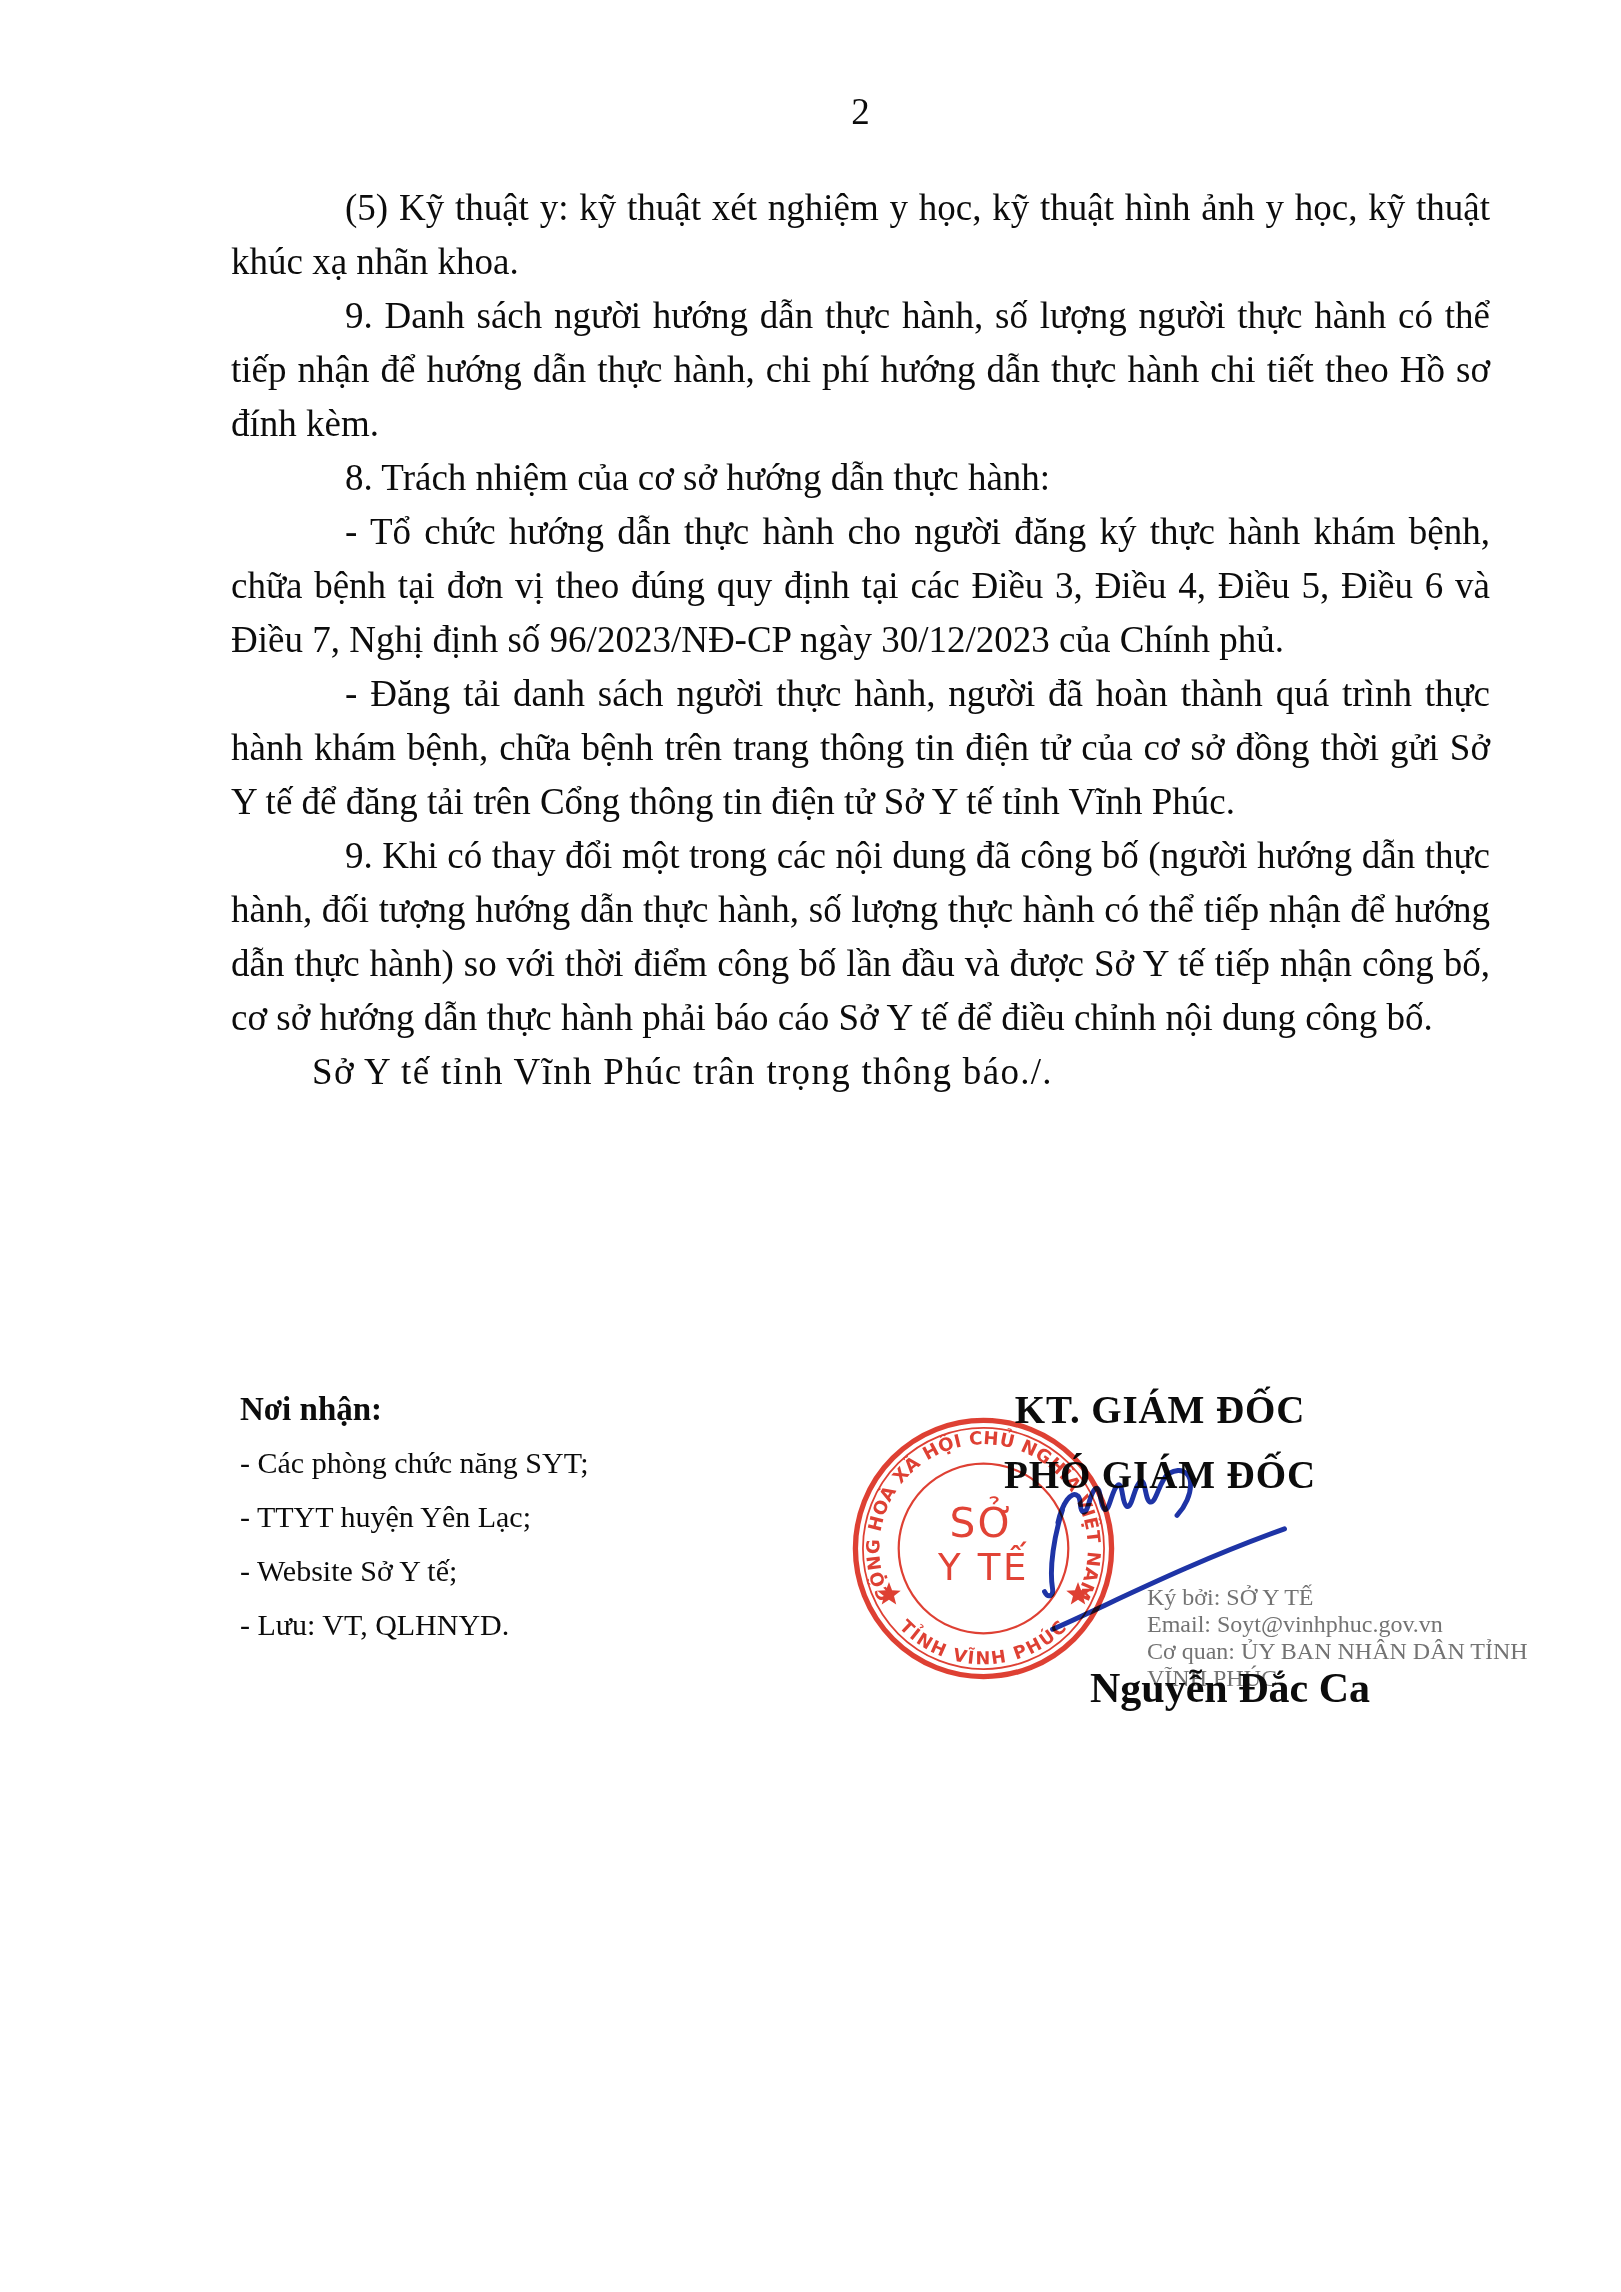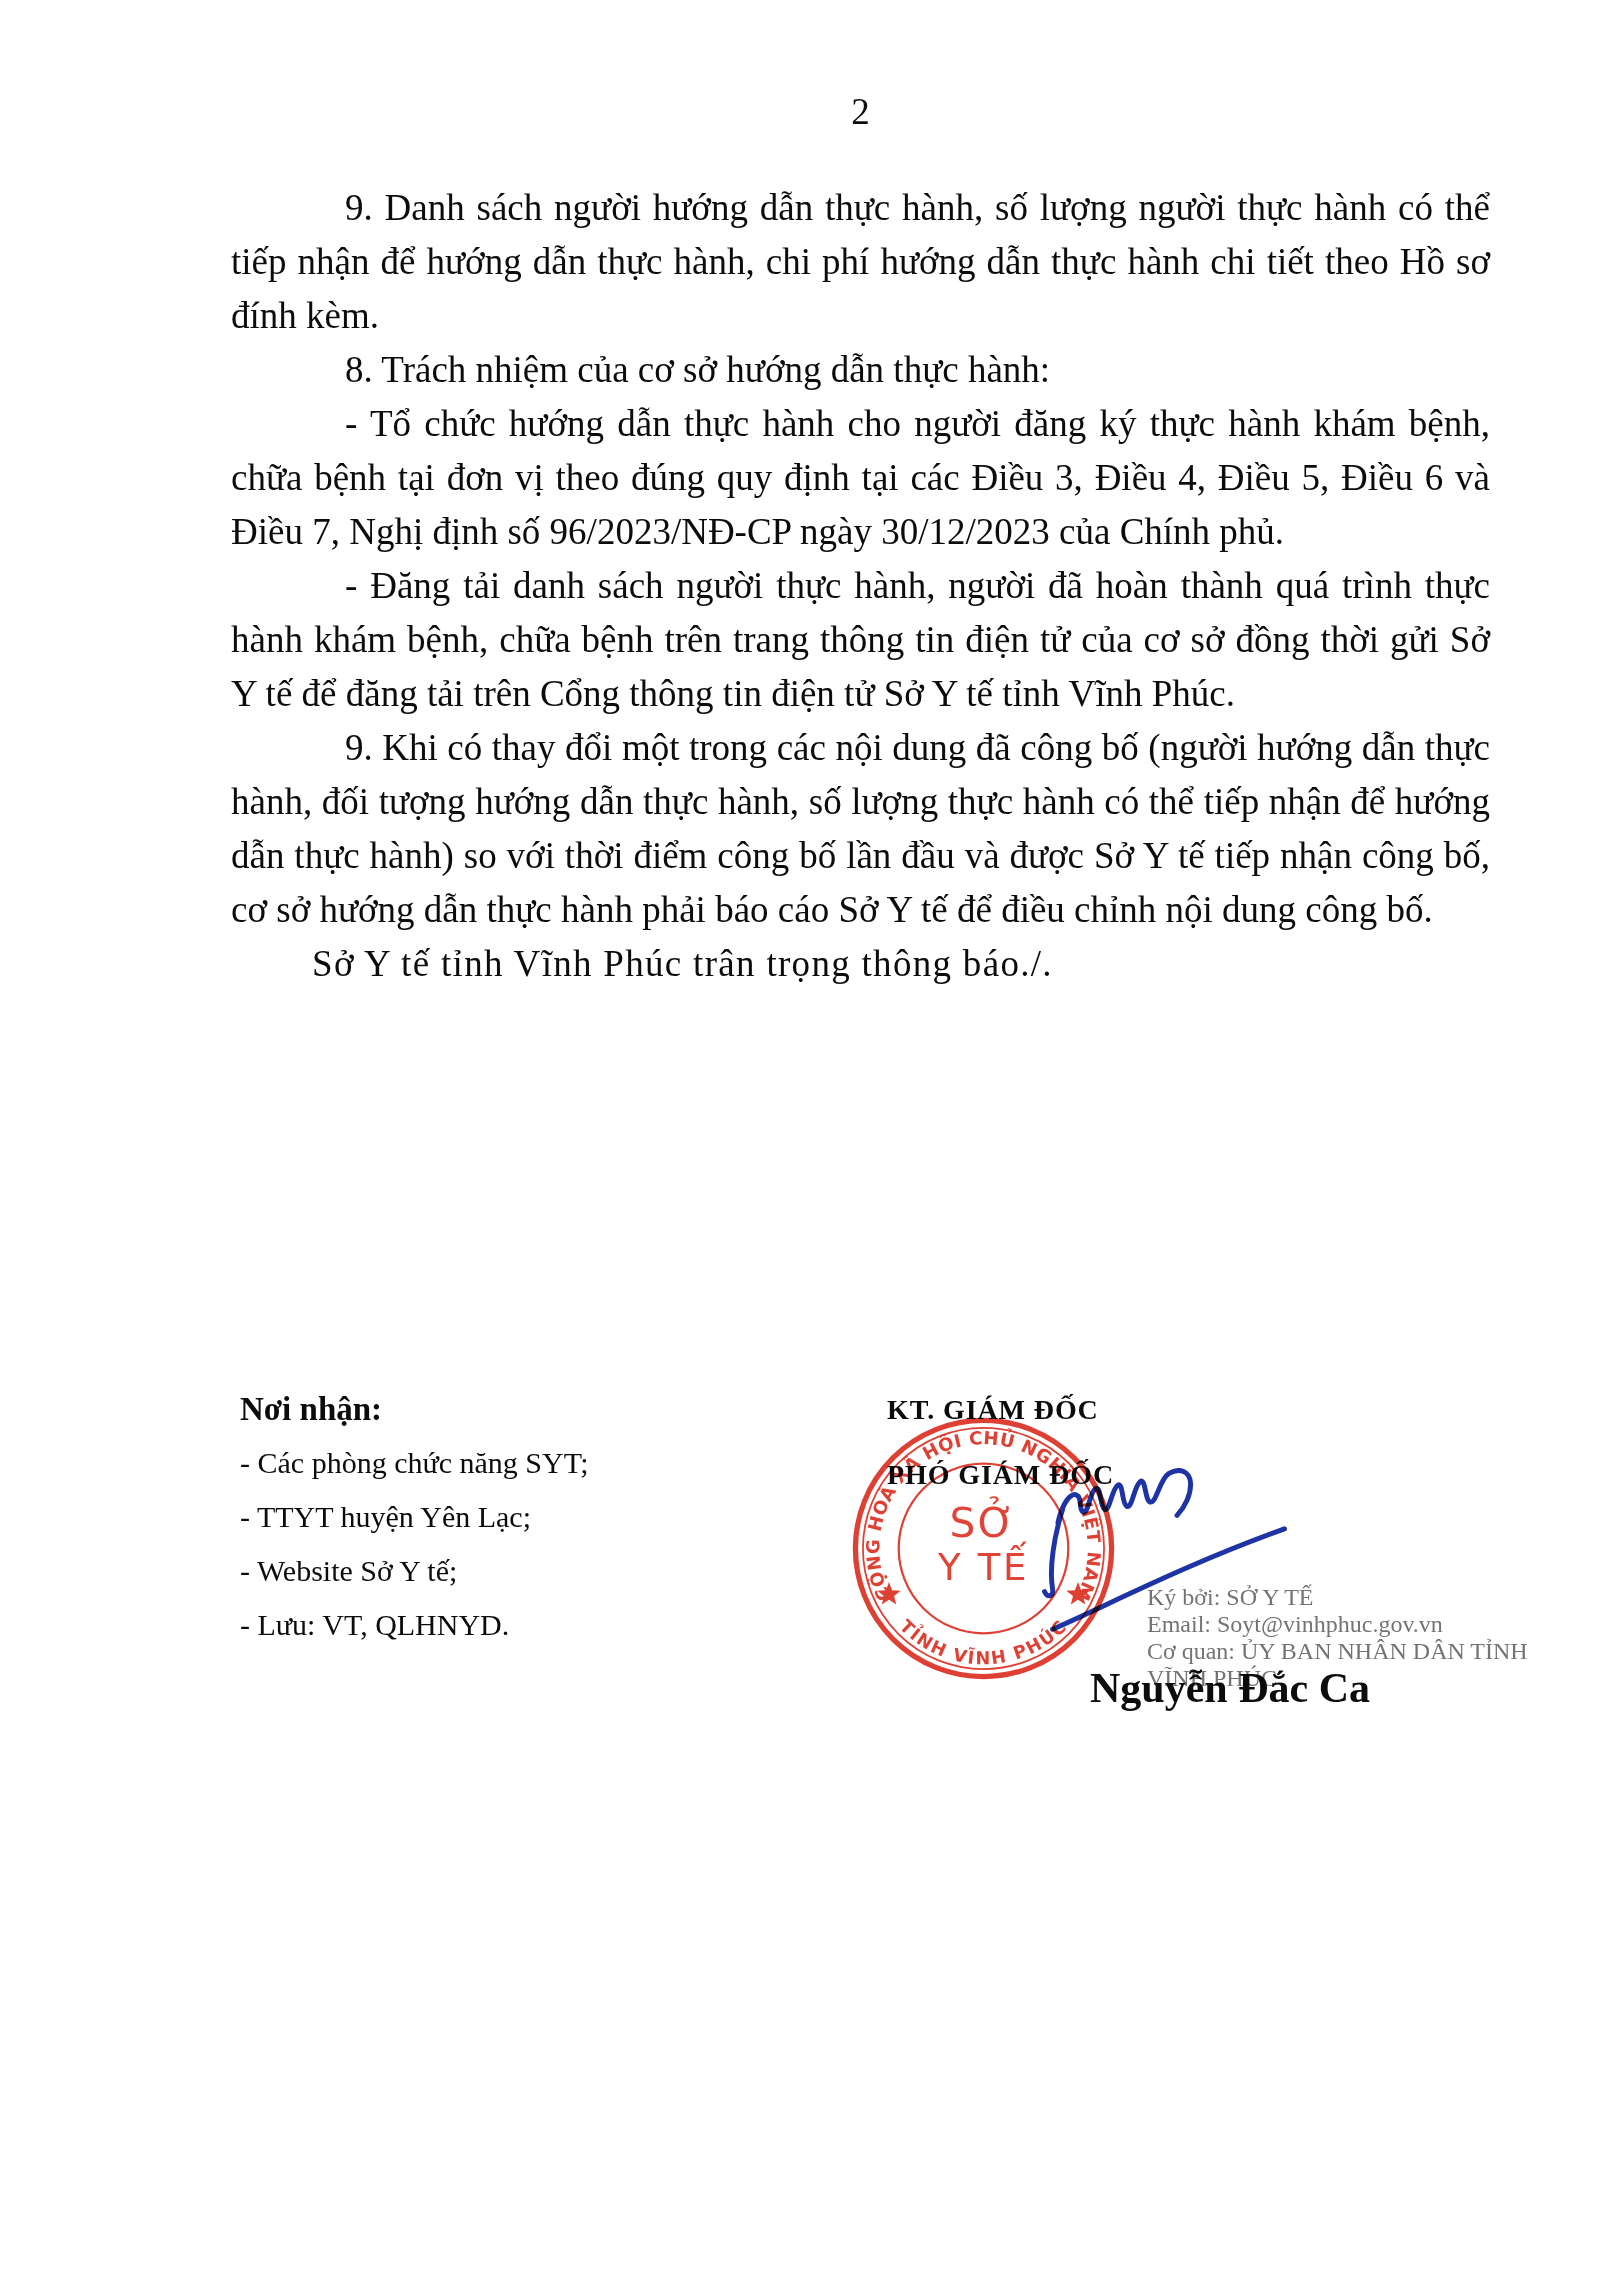--- a/index.html
+++ b/index.html
@@ -26,21 +26,21 @@
   .recipients {
     position:absolute; left:240px; top:1382px;
     font-size:30px; line-height:54px;
   }
   .recipients .recipients-label {
     font-weight:bold; font-size:33px;
   }
 
   .sig-titles {
     position:absolute; left:887px; top:1377px; width:546px;
-    text-align:left; font-size:28px; font-weight:bold;
+    text-align:center; font-size:39px; font-weight:bold;
     line-height:65px; letter-spacing:0.9px; white-space:nowrap;
   }
 
   .seal {
     position:absolute; left:851px; top:1416px;
     width:265px; height:265px;
     mix-blend-mode:multiply; opacity:.95;
   }
   .seal-arc-text {
     font-family:"DejaVu Sans","Liberation Sans",sans-serif;
@@ -71,20 +71,21 @@
   }
 </style>
 </head>
 <body>
 
 <div class="page">
 
   <div class="page-number">2</div>
 
   <div class="doc-body">
+    <p>(5) Kỹ thuật y: kỹ thuật xét nghiệm y học, kỹ thuật hình ảnh y học, kỹ thuật khúc xạ nhãn khoa.</p>
     <p>9. Danh sách người hướng dẫn thực hành, số lượng người thực hành có thể tiếp nhận để hướng dẫn thực hành, chi phí hướng dẫn thực hành chi tiết theo Hồ sơ đính kèm.</p>
     <p>8. Trách nhiệm của cơ sở hướng dẫn thực hành:</p>
     <p>- Tổ chức hướng dẫn thực hành cho người đăng ký thực hành khám bệnh, chữa bệnh tại đơn vị theo đúng quy định tại các Điều 3, Điều 4, Điều 5, Điều 6 và Điều 7, Nghị định số 96/2023/NĐ-CP ngày 30/12/2023 của Chính phủ.</p>
     <p>- Đăng tải danh sách người thực hành, người đã hoàn thành quá trình thực hành khám bệnh, chữa bệnh trên trang thông tin điện tử của cơ sở đồng thời gửi Sở Y tế để đăng tải trên Cổng thông tin điện tử Sở Y tế tỉnh Vĩnh Phúc.</p>
     <p>9. Khi có thay đổi một trong các nội dung đã công bố (người hướng dẫn thực hành, đối tượng hướng dẫn thực hành, số lượng thực hành có thể tiếp nhận để hướng dẫn thực hành) so với thời điểm công bố lần đầu và được Sở Y tế tiếp nhận công bố, cơ sở hướng dẫn thực hành phải báo cáo Sở Y tế để điều chỉnh nội dung công bố.</p>
     <p class="closing">Sở Y tế tỉnh Vĩnh Phúc trân trọng thông báo./.</p>
   </div>
 
   <div class="recipients">
     <div class="recipients-label">Nơi nhận:</div>

